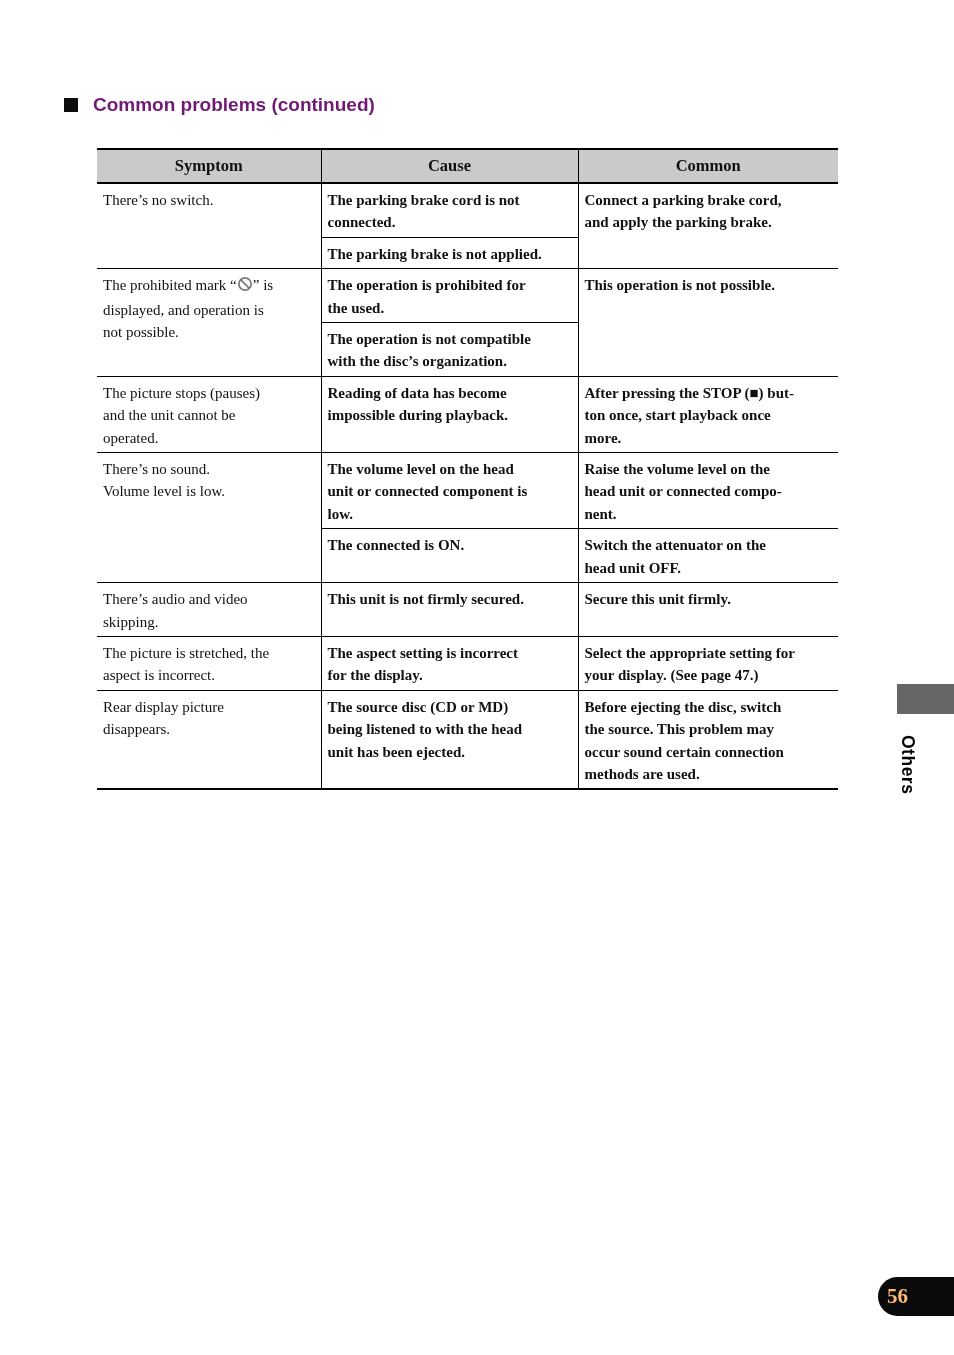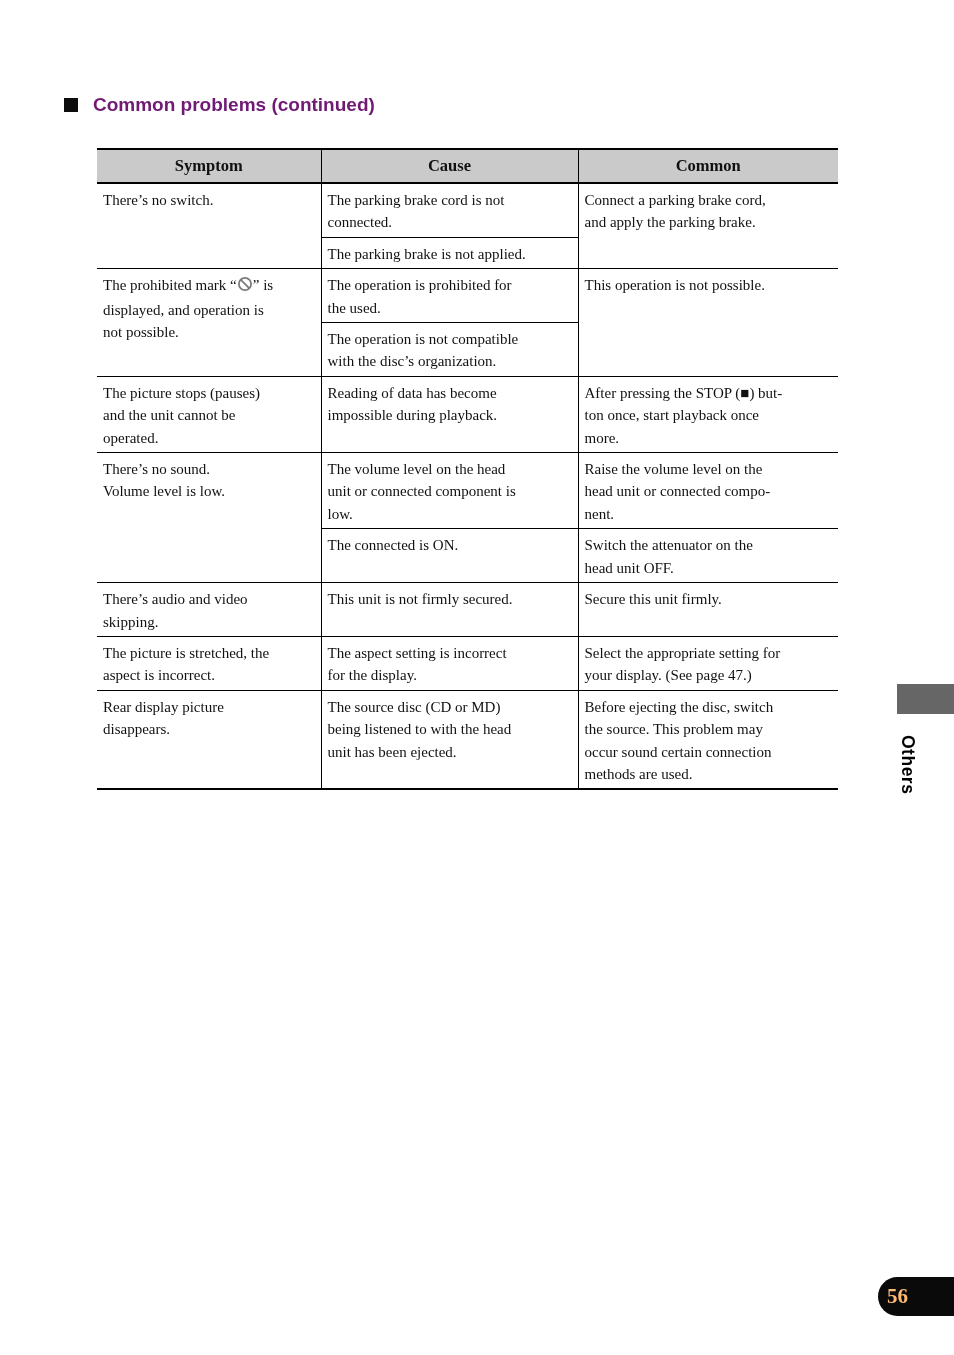--- a/index.html
+++ b/index.html
@@ -44,21 +44,21 @@
     padding: 6px 4px;
     margin-top: 16px;
   }
   .tbl td {
     border-top: 1px solid #000;
     vertical-align: top;
     padding: 5px 8px 3px 6px;
     font-size: 15px;
     line-height: 22.4px;
   }
-  .bl { border-left: 1px solid #000; }
+  .bl { border-left: 1px solid #000; font-weight: bold; }
   .cell-text { white-space: pre-line; }
 
   .prohibit-icon { display: inline-block; vertical-align: -2px; }
   .prohibit-icon svg { display: inline-block; }
 
   
   .side-tab {
     position: absolute; left: 897px; top: 684px;
     width: 57px; height: 30px;
     background: #666667;

